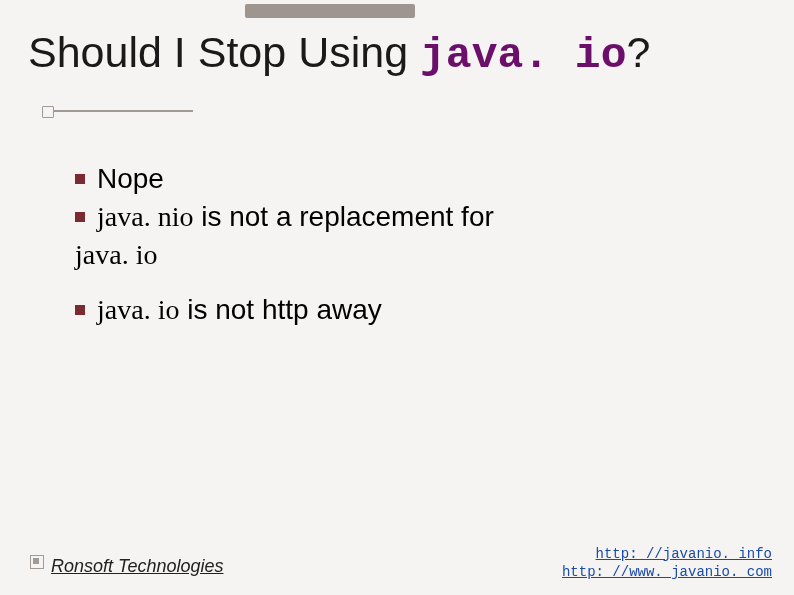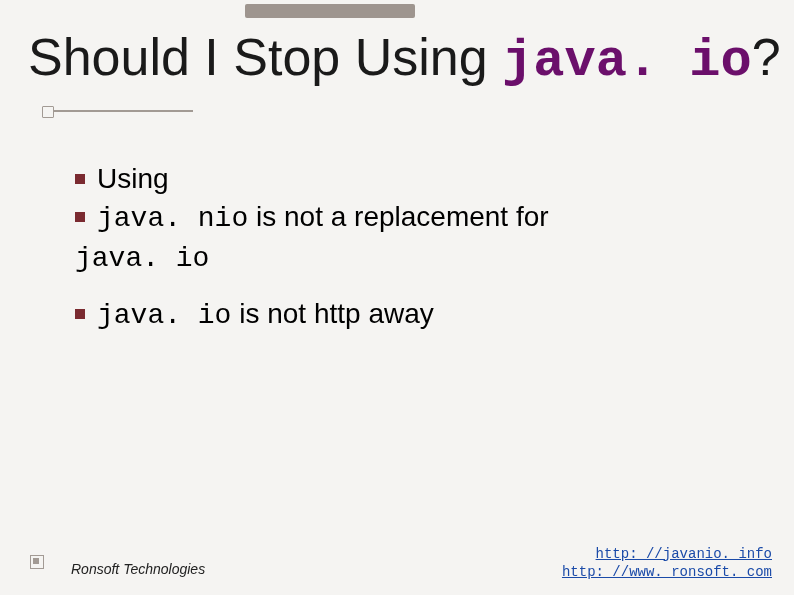--- a/index.html
+++ b/index.html
@@ -26,21 +26,21 @@
     width: 170px;
     height: 14px;
     background: #9e958f;
     border-radius: 2px;
   }
   .title {
     position: absolute;
     top: 30px;
     left: 28px;
     right: 28px;
-    font-size: 52px;
+    font-size: 43px;
     font-weight: 400;
     color: #1a1a1a;
     line-height: 1.05;
     letter-spacing: 0px;
     white-space: nowrap;
   }
   .title .code {
     font-family: "Courier New", Courier, monospace;
     color: #6b0f6b;
     font-weight: bold;
@@ -83,32 +83,33 @@
     content: "";
     position: absolute;
     left: 0;
     top: 14px;
     width: 10px;
     height: 10px;
     background: #7a2a30;
   }
   .group-gap { height: 18px; }
   .code {
-    font-family: Liberation Mono, monospace;
+    font-family: Liberation Serif, serif;
   }
   .cont {
     padding-left: 0px;
   }
   .footer-left {
     position: absolute;
     bottom: 18px;
-    left: 71px;
+    left: 51px;
     font-style: italic;
-    font-size: 14px;
+    font-size: 18px;
     color: #222;
+    text-decoration: underline;
   }
   .footer-left-sq {
     position: absolute;
     bottom: 26px;
     left: 30px;
     width: 12px;
     height: 12px;
     border: 1px solid #a29a94;
     background: #f5f4f2;
   }
@@ -138,28 +139,28 @@
 <div class="slide">
 
   <div class="topbar"></div>
 
   <div class="title">
     <span>Should I Stop Using </span><span class="code">java. io</span><span>?</span>
   </div>
   <div class="title-underline"></div>
 
   <div class="body" id="body">
-      <div class="bullet"><span>Using</span></div>
+      <div class="bullet"><span>Nope</span></div>
       <div class="bullet"><span class="code">java. nio</span><span> is not a replacement for</span></div>
       <div class="cont"><span class="code">java. io</span></div>
       <div class="group-gap"></div>
       <div class="bullet"><span class="code">java. io</span><span> is not http away</span></div>
     </div>
 
   <div class="footer-left-sq"></div>
   <div class="footer-left">Ronsoft Technologies</div>
 
   <div class="footer-right">
     <span>http: //javanio. info</span>
-    <span>http: //www. ronsoft. com</span>
+    <span>http: //www. javanio. com</span>
   </div>
 
 </div>
 
 </body></html>

